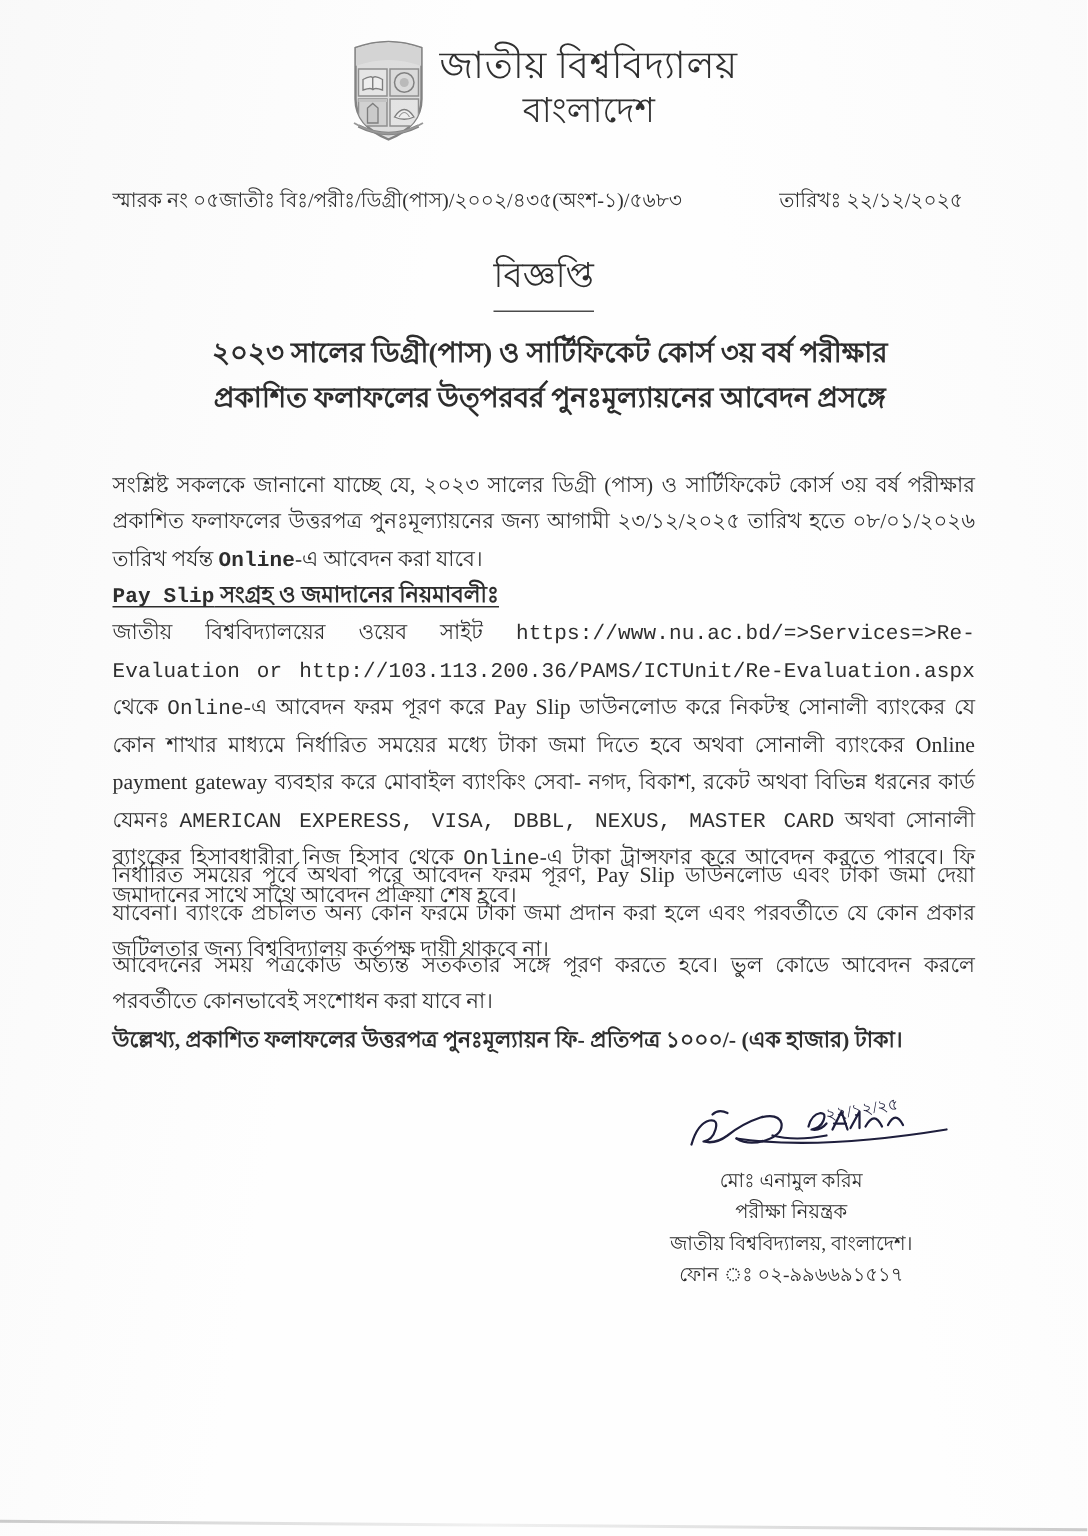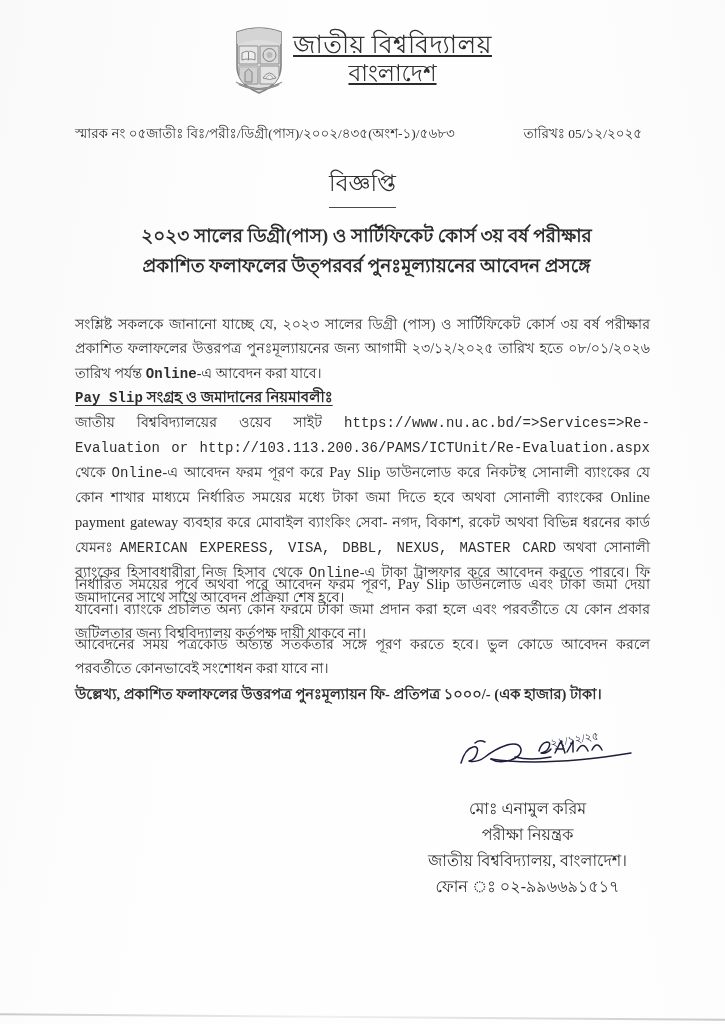--- a/index.html
+++ b/index.html
@@ -39,21 +39,20 @@
   
   .header {
     position: absolute;
     top: 22px;
     left: 0;
     right: 0;
     display: flex;
     justify-content: center;
     align-items: center;
     gap: 8px;
-    text-decoration: underline;
   }
   .crest {
     width: 52px;
     height: 74px;
     position: relative;
     filter: grayscale(1) contrast(0.85) opacity(0.88);
   }
   .org-names {
     text-align: center;
     line-height: 1.25;
@@ -143,25 +142,25 @@
   .latin-serif {
     font-family: "Liberation Serif", "DejaVu Serif", serif;
     font-size: 14.5px;
   }
   .b { font-weight: bold; }
   .fee-line { font-weight: bold; font-size: 14.6px; }
 
   
   .sign-block {
     position: absolute;
-    top: 796px;
+    top: 776px;
     left: 395px;
     width: 265px;
     text-align: center;
-    font-size: 16px;
+    font-size: 13px;
     line-height: 1.62;
     color: #2e2e2e;
   }
   .signature-art {
     position: absolute;
     top: 733px;
     left: 455px;
     width: 190px;
     height: 48px;
     pointer-events: none;
@@ -208,21 +207,21 @@
     <div class="org-names">
       <div class="org-name-bn">জাতীয় বিশ্ববিদ্যালয়</div>
       <div class="org-country-bn">বাংলাদেশ</div>
     </div>
   </div>
 
   <div class="memo-row">
     <span>স্মারক নং ০৫জাতীঃ বিঃ/পরীঃ/ডিগ্রী(পাস)/২০০২/৪৩৫(অংশ-১)/৫৬৮৩</span>
     <span class="memo-date">
       <span>তারিখঃ</span>
-      <span>05/১২/২০২৫</span>
+      <span>২২/১২/২০২৫</span>
     </span>
   </div>
 
   <div class="notice-title-wrap">
     <span class="notice-title">বিজ্ঞপ্তি</span>
   </div>
 
   <div class="subject">
     <div>২০২৩ সালের ডিগ্রী(পাস) ও সার্টিফিকেট কোর্স ৩য় বর্ষ পরীক্ষার</div>
     <div>প্রকাশিত ফলাফলের উত্পরবর্র পুনঃমূল্যায়নের আবেদন প্রসঙ্গে</div>

